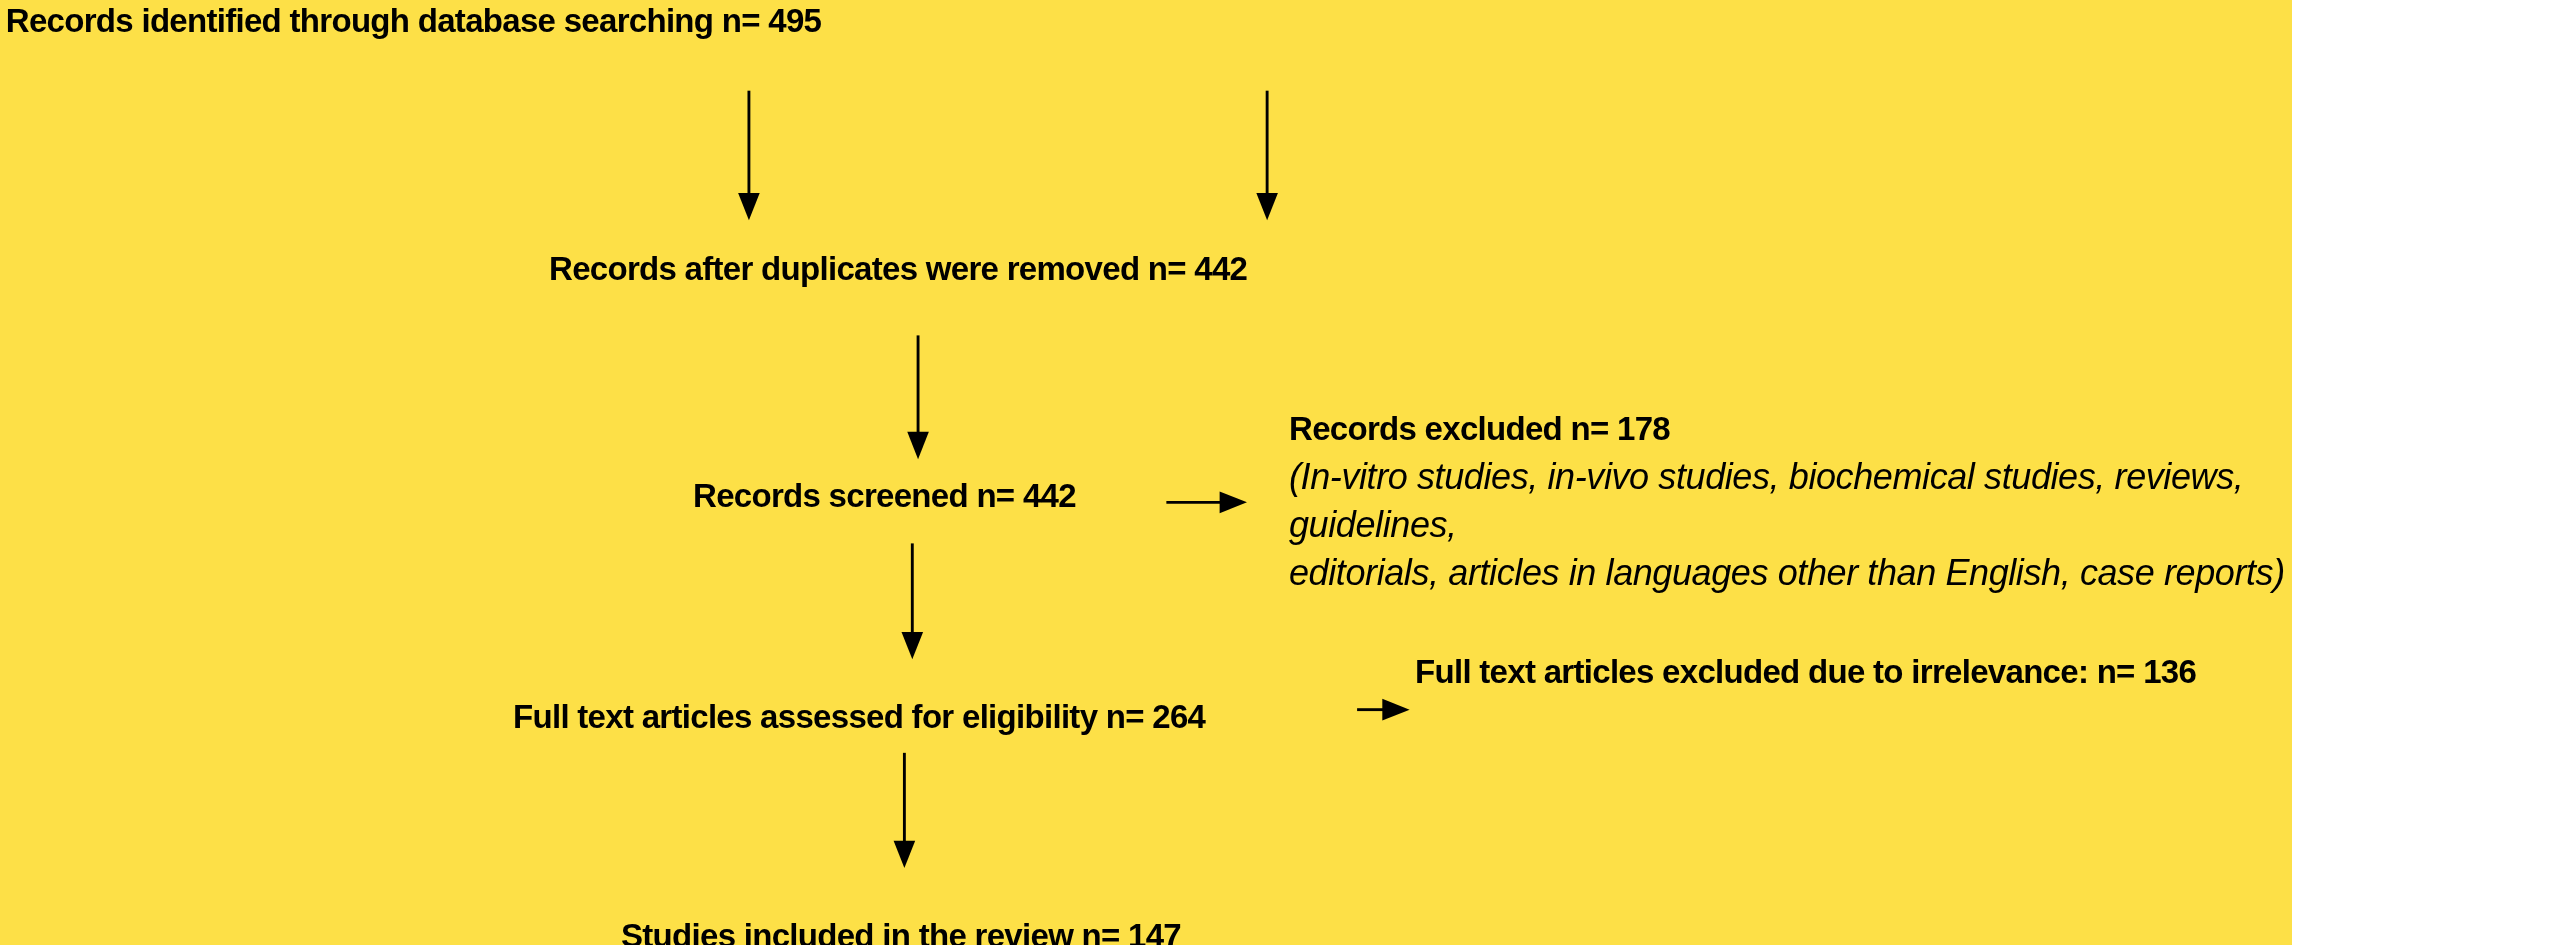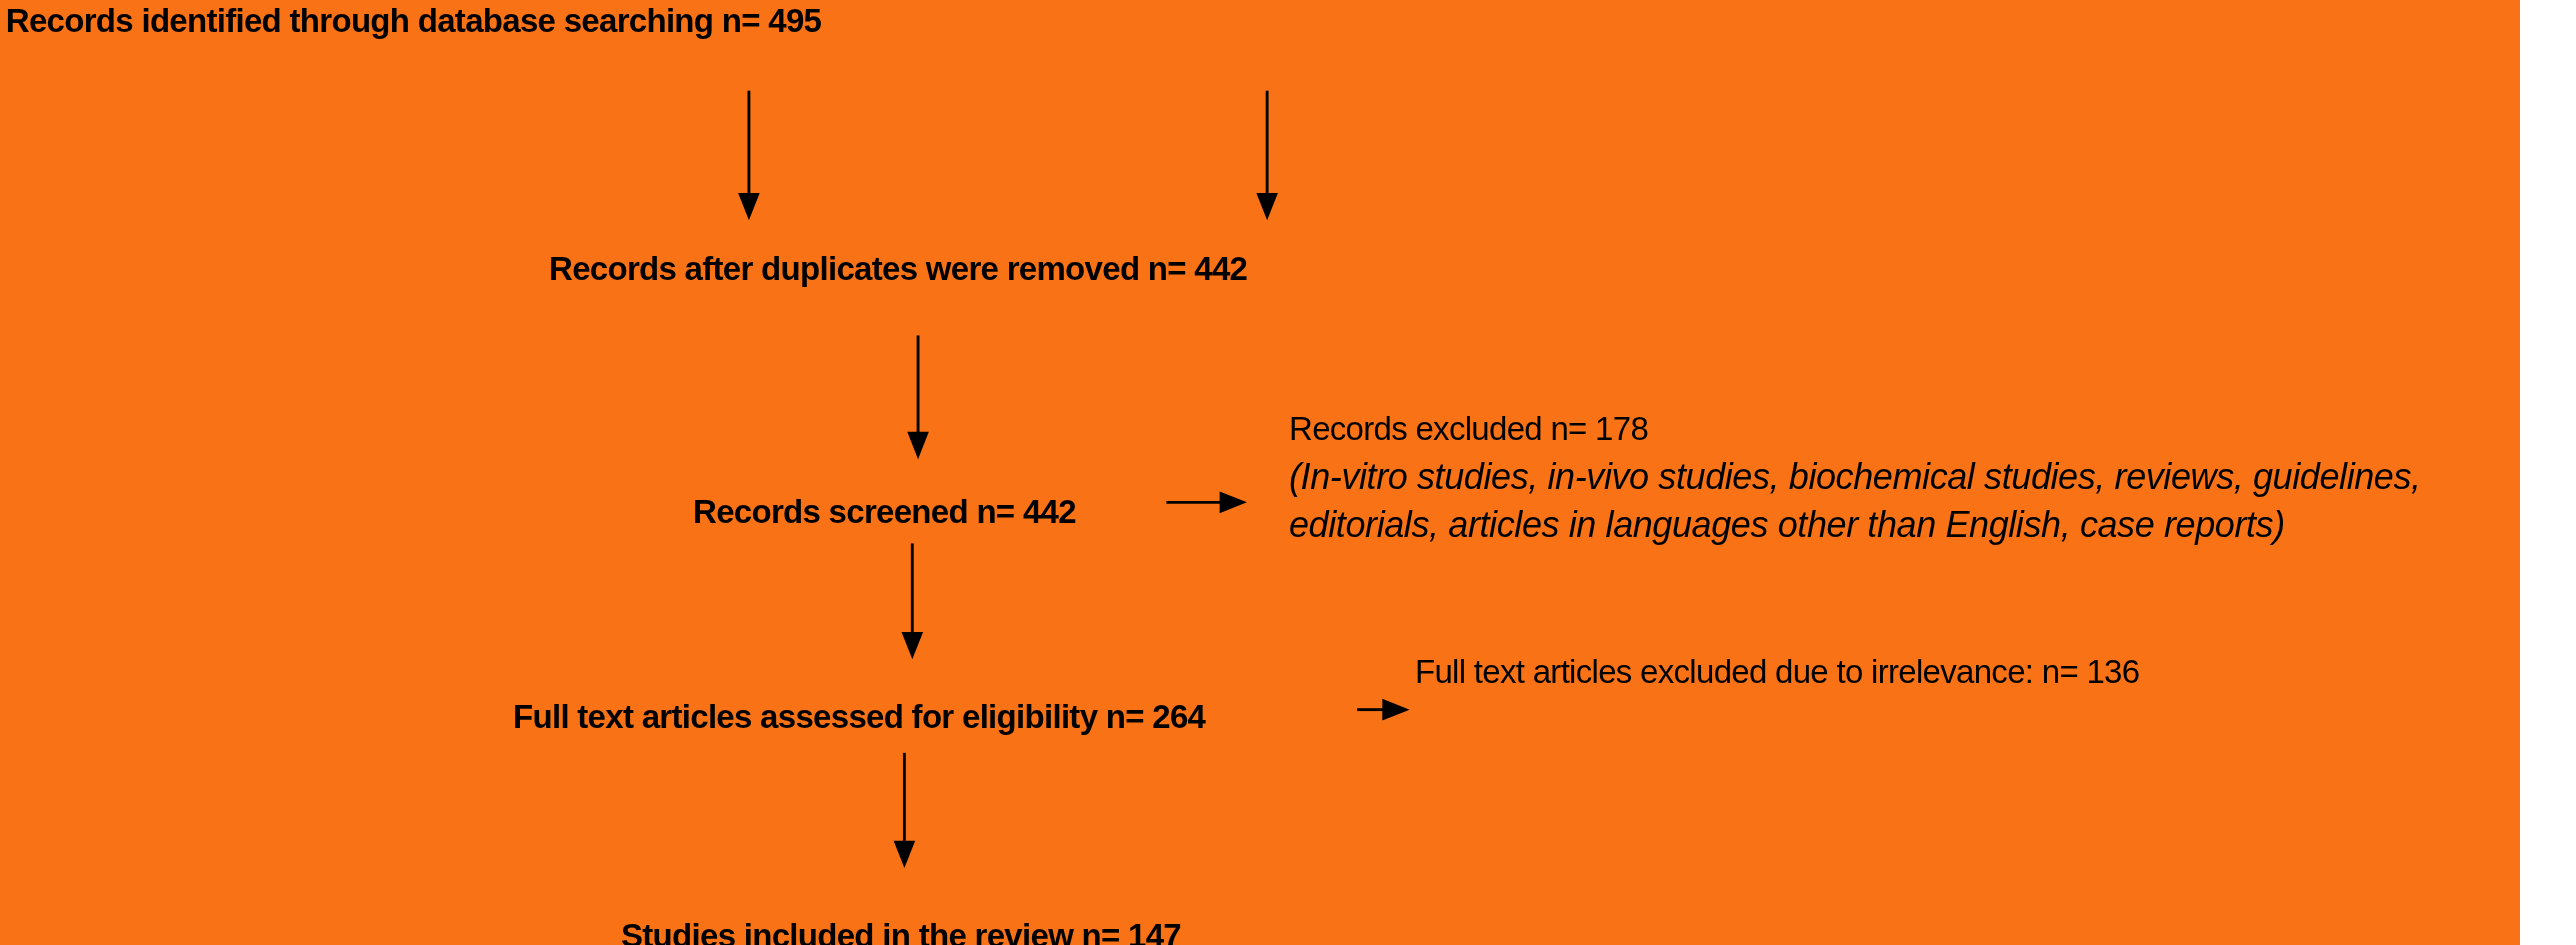--- a/index.html
+++ b/index.html
@@ -1,35 +1,35 @@
 <!DOCTYPE html>
 <html style="font-size:11.5px"><head>
 <meta charset="utf-8">
 <style>
   html, body { margin: 0; padding: 0; background: #ffffff; }
   #canvas {
     position: relative;
-    width: 2520px;
+    width: 2292px;
     height: 945px;
-    background: #f97316;
+    background: #fde047;
     color: #000000;
     font-family: "Liberation Sans", sans-serif;
     overflow: hidden;
   }
   .label {
     position: absolute;
     font-weight: 700;
     font-size: 33px;
     line-height: 1.25;
     letter-spacing: -0.7px;
     white-space: nowrap;
   }
   .excl { position: absolute; }
   .excl .excl-title {
-    font-weight: 400;
+    font-weight: 700;
     font-size: 33px;
     line-height: 48px;
     letter-spacing: -0.7px;
     white-space: nowrap;
   }
   .excl .excl-note {
     font-style: italic;
     font-size: 36px;
     line-height: 48px;
     letter-spacing: -0.4px;
@@ -47,21 +47,21 @@
 </head>
 <body>
 
 <div id="canvas">
 
   <div class="label" style="left:5.8px; top:0px;">Records identified through database searching n= 495</div>
 
 
   <div class="label" style="left:549px; top:248px;">Records after duplicates were removed n= 442</div>
 
-  <div class="label" style="left:693px; top:491px;">Records screened n= 442</div>
+  <div class="label" style="left:693px; top:475px;">Records screened n= 442</div>
 
   <div class="label" style="left:513px; top:684px;margin-top:12px;">Full text articles assessed for eligibility n= 264</div>
 
   <div class="label" style="left:621px; top:887px;margin-top:28px;">Studies included in the review n= 147</div>
 
   <div class="excl" style="left:1289px; top:405px;">
     <div class="excl-title">Records excluded n= 178</div>
     <div class="excl-note">(In-vitro studies, in-vivo studies, biochemical studies, reviews, guidelines,
 editorials, articles in languages other than English, case reports)</div>
   </div>

